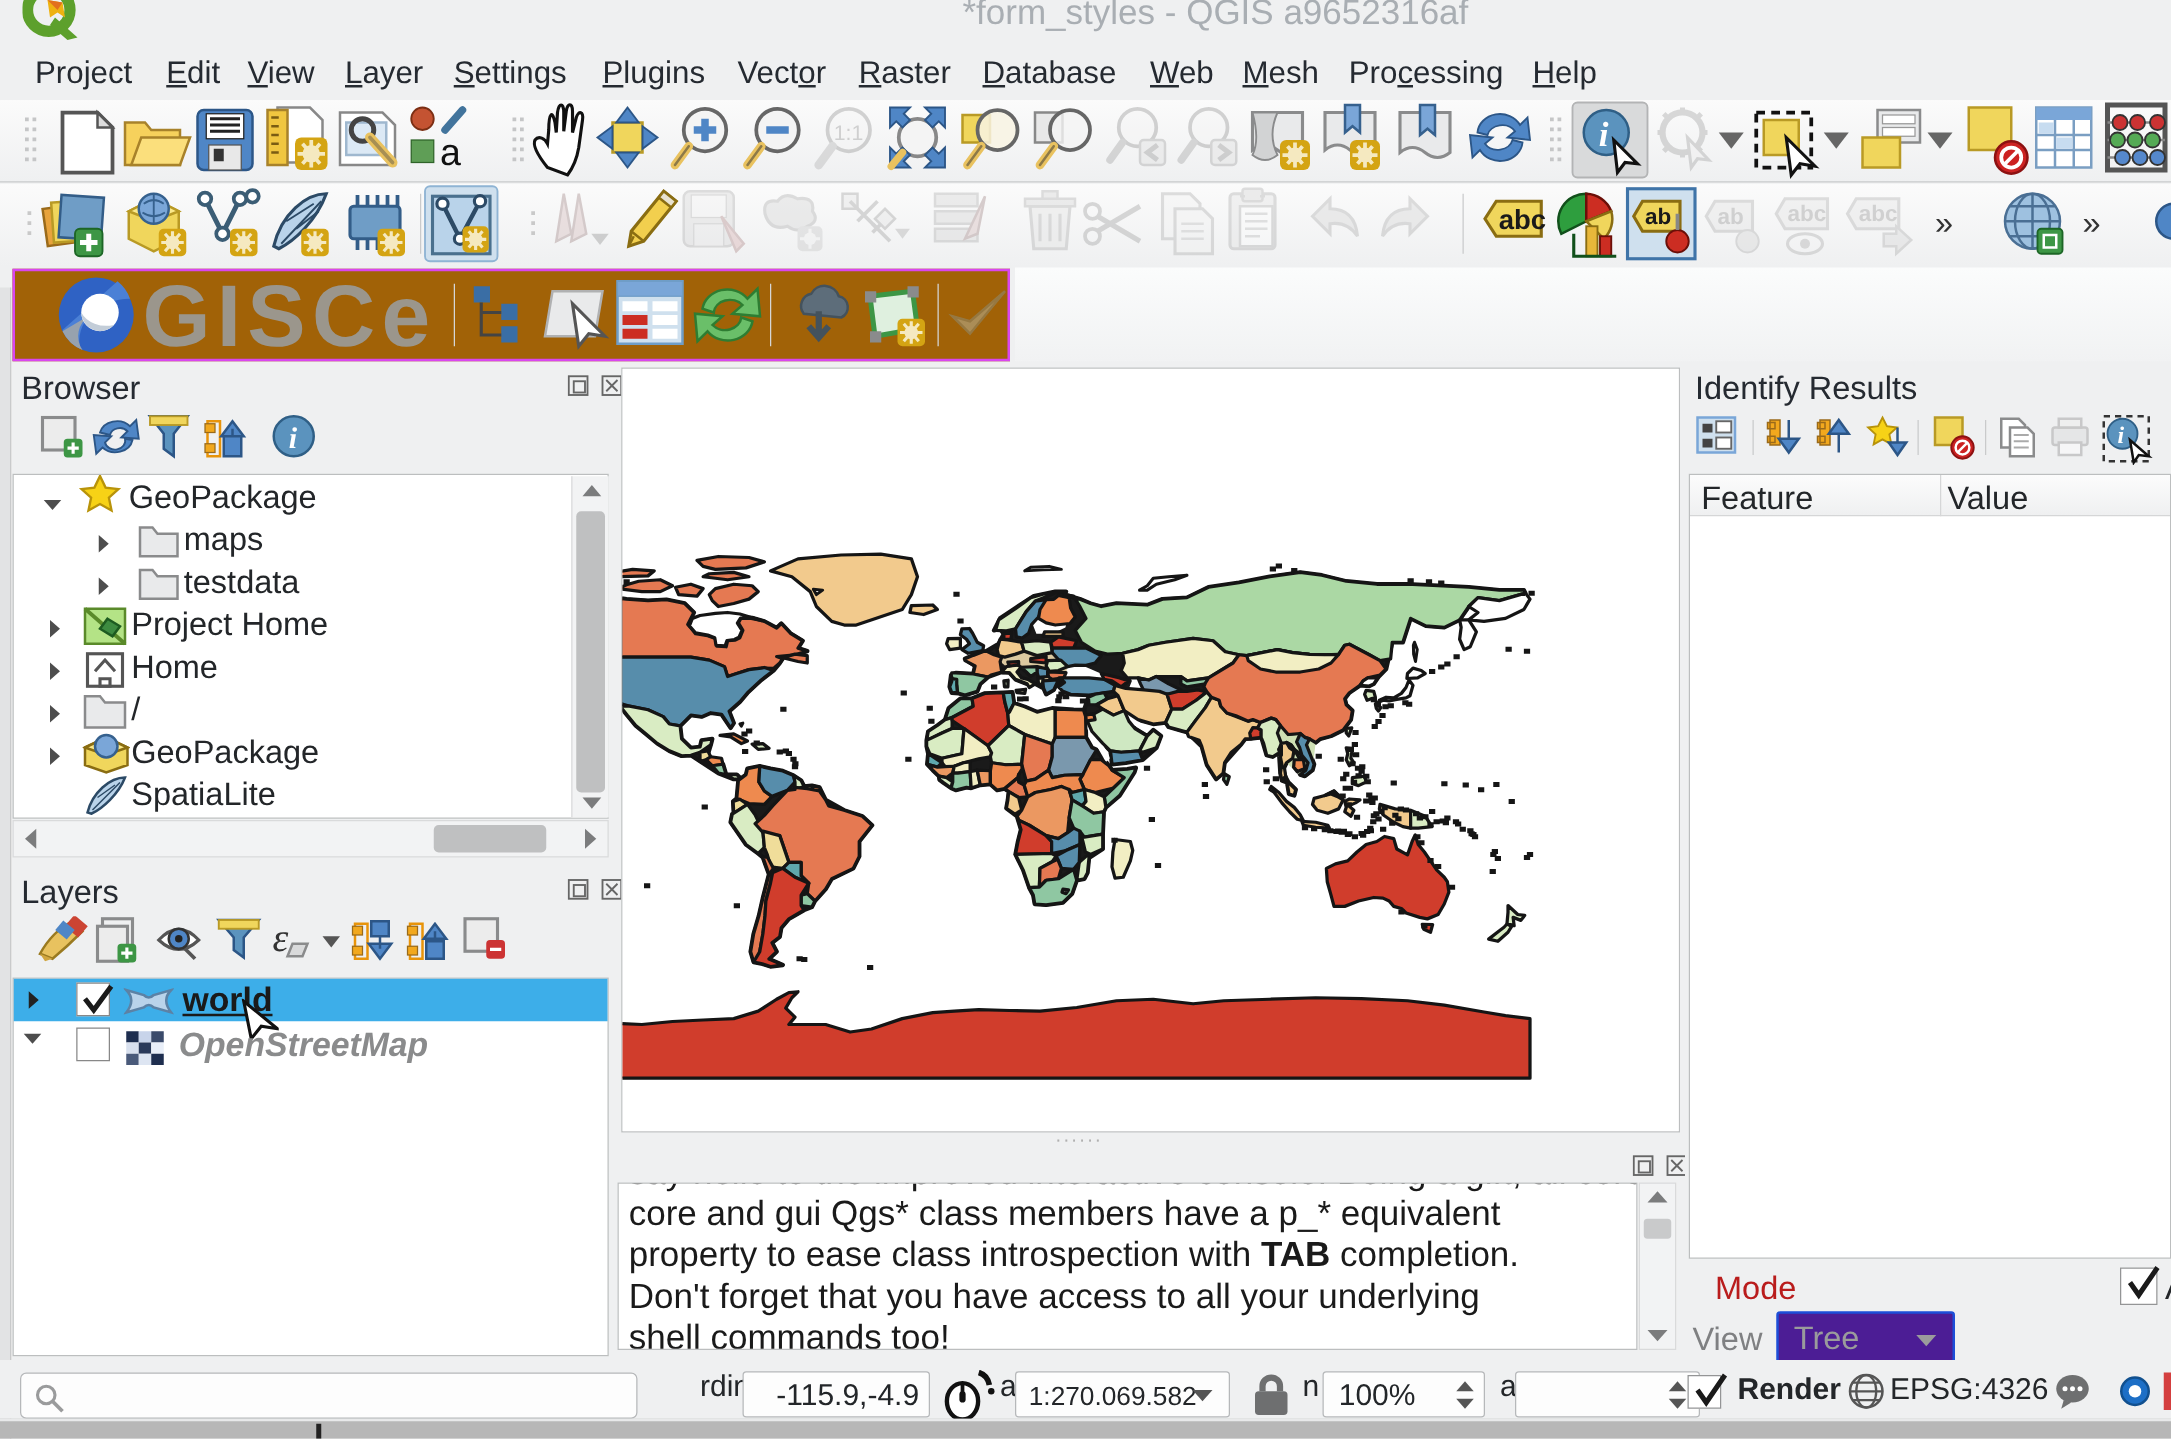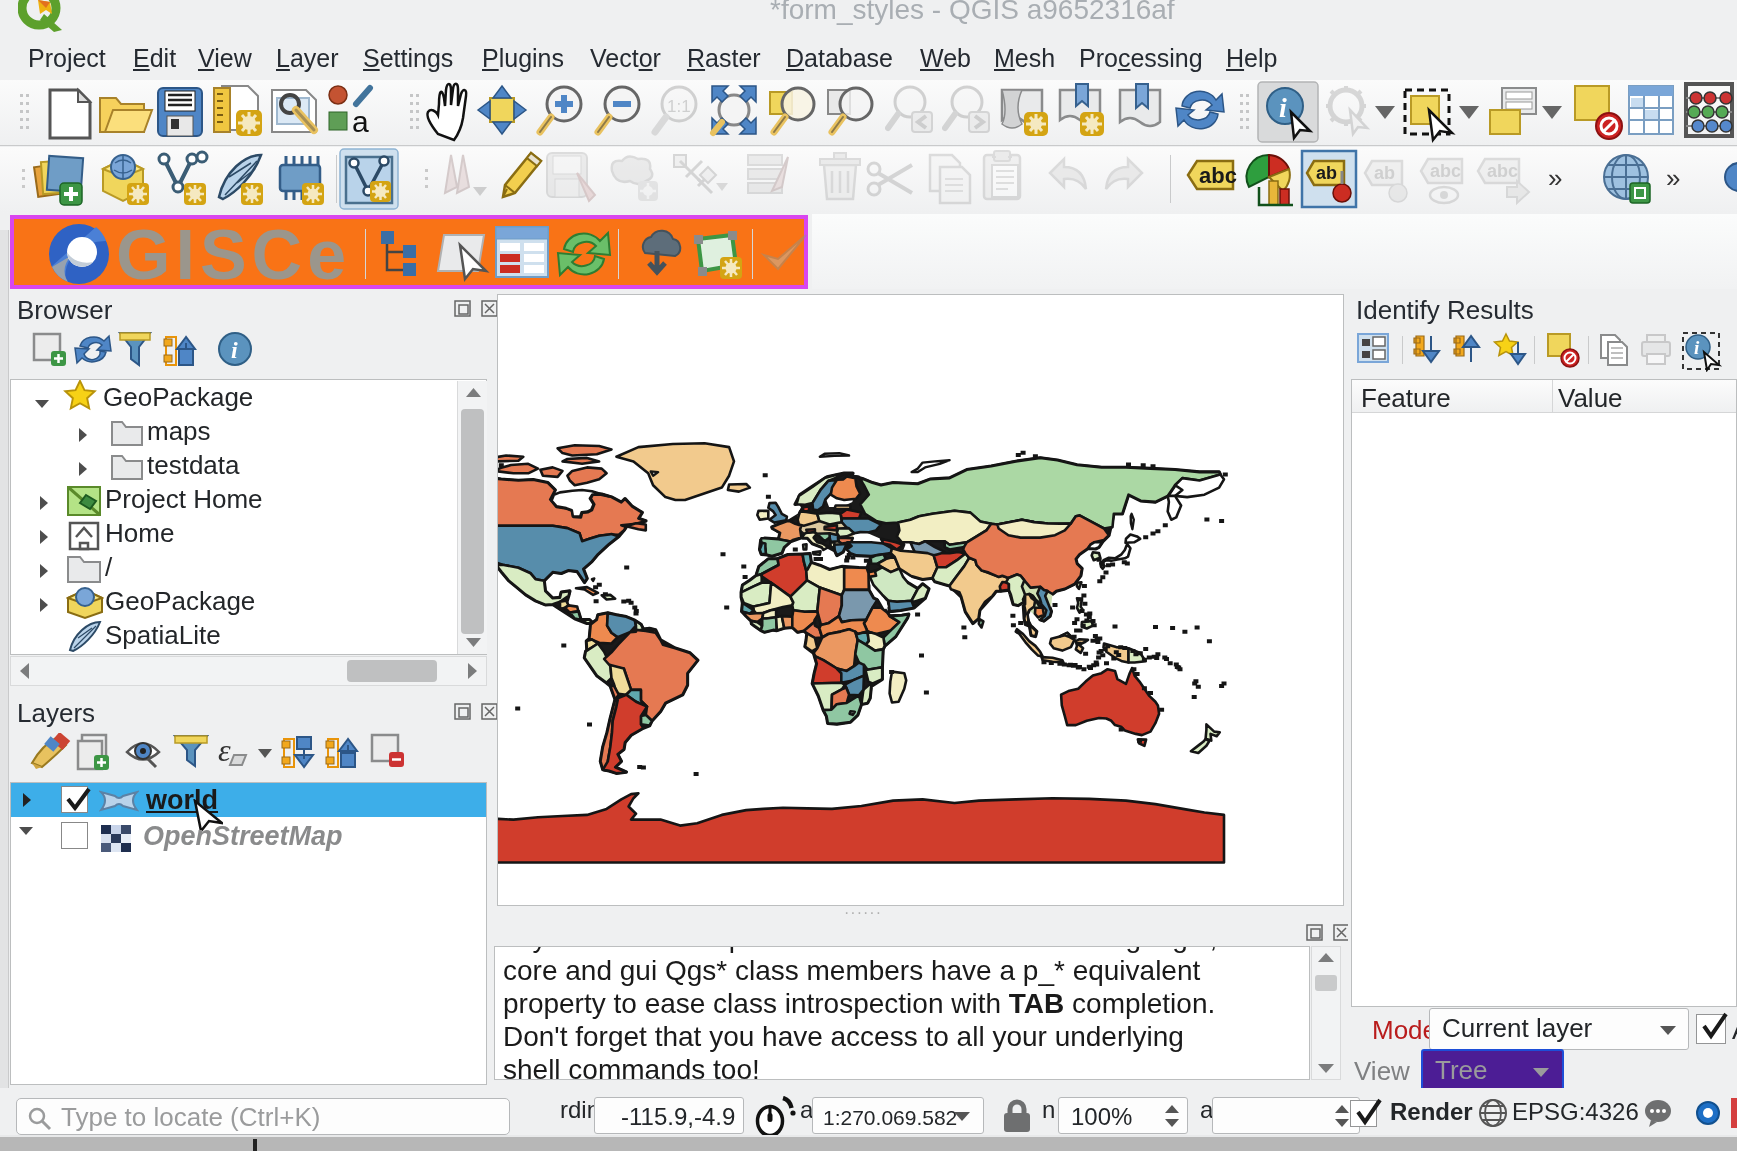--- a/index.html
+++ b/index.html
@@ -6,21 +6,21 @@
 html,body { width:1737px; height:1151px; overflow:hidden; background:#eff0f1; font-family:"Liberation Sans", sans-serif; }
 .abs { position:absolute; }
 #win { position:relative; width:1586px; height:1151px; background:#eff0f1; }
 
 #title { left:770px; top:-6px; color:#a9aeb3; font-size:28px; }
 
 .menu { top:44px; font-size:25px; color:#252a31; }
 
 #tb1 { left:0; top:80px; width:1737px; height:66px; background:linear-gradient(#fbfbfb,#eff0f1); border-bottom:1px solid #c9cacb; }
 #tb2 { left:0; top:147px; width:1737px; height:66px; background:linear-gradient(#fbfbfb,#eff0f1); }
-#gisce { left:10px; top:215px; width:798px; height:74px; background:#f97316; border:4px solid #d946ef; }
+#gisce { left:10px; top:215px; width:798px; height:74px; background:#a16207; border:2px solid #d946ef; }
 
 .paneltitle { font-size:26px; color:#252a31; }
 .panel { background:#eff0f1; }
 
 #statusbar { left:0; top:1088px; width:1737px; height:47px; background:#eff0f1; }
 .sbtext { font-size:24px; color:#232629; }
 .inputbox { background:#fdfdfd; border:1px solid #b6b8ba; border-radius:3px; }
 #bottomstrip { left:0; top:1135px; width:1737px; height:16px; background:#b7b7b7; }
 </style>
 </head>
@@ -997,47 +997,40 @@
       </g>
     </svg>
     <div class="abs" style="left:3px;top:87px;width:386px;height:628px;background:#fff;border:1px solid #bcbebf;">
       <div class="abs" style="left:0;top:0;width:384px;height:33px;background:linear-gradient(#fcfcfc,#eff0f1);border-bottom:1px solid #d5d6d7;">
         <div class="abs" style="left:9px;top:3px;font-size:26px;color:#232629;">Feature</div>
         <div class="abs" style="left:206px;top:3px;font-size:26px;color:#232629;">Value</div>
         <div class="abs" style="left:200px;top:0;width:1px;height:33px;background:#d5d6d7;"></div>
       </div>
     </div>
     <div class="abs" style="left:24px;top:723px;font-size:26px;color:#b91c1c;">Mode</div>
-    <div class="abs inputbox" style="left:81px;top:716px;width:260px;height:42px;">
-      <div class="abs" style="left:12px;top:4px;font-size:26px;color:#232629;">Current layer</div>
-      <svg class="abs" style="left:228px;top:15px" width="20" height="14">
-          <path d="M2 2 l8 9 8 -9 Z" fill="#555"></path>
-        </svg>
-    </div>
     <div class="abs" style="left:348px;top:722px;width:30px;height:30px;background:#fff;border:1px solid #949596;"></div>
     <svg class="abs" style="left:350px;top:718px" width="32" height="34">
         <path d="M6 16 L13 26 L28 4" fill="none" stroke="#1a1a1a" stroke-width="4"></path>
       </svg>
     <div class="abs" style="left:384px;top:723px;font-size:26px;color:#232629;">A</div>
     <div class="abs" style="left:6px;top:764px;font-size:26px;color:#7f8082;">View</div>
     <div class="abs" style="left:73px;top:757px;width:143px;height:42px;background:#4c1d95;border:2px solid #1d4ed8;border-radius:3px;">
       <div class="abs" style="left:12px;top:4px;font-size:26px;color:#9a9b9c;">Tree</div>
       <svg class="abs" style="left:108px;top:15px" width="20" height="14">
           <path d="M2 2 l8 9 8 -9 Z" fill="#9a9b9c"></path>
         </svg>
     </div>
   </div>
 
   <div class="abs" id="statusbar">
     <div class="abs inputbox" style="left:16px;top:10px;width:494px;height:37px;border-radius:5px;">
       <svg class="abs" style="left:10px;top:7px" width="26" height="26" viewBox="0 0 26 26">
           <circle cx="10" cy="10" r="7" fill="none" stroke="#9a9b9c" stroke-width="2.5"></circle>
           <path d="M15 15 L23 23" stroke="#9a9b9c" stroke-width="3"></path>
         </svg>
-      <div class="abs" style="left:44px;top:3px;font-size:26px;color:#9a9b9c;">Type to locate (Ctrl+K)</div>
     </div>
     <div class="abs sbtext" style="left:560px;top:8px;">rdin</div>
     <div class="abs inputbox" style="left:594px;top:9px;width:150px;height:37px;">
       <div class="abs" style="left:26px;top:5px;font-size:24px;color:#232629;">-115.9,-4.9</div>
     </div>
     <svg class="abs" style="left:753px;top:8px" width="46" height="42" viewBox="0 0 46 42">
       <ellipse cx="17" cy="25" rx="12.5" ry="14.5" fill="#fff" stroke="#111" stroke-width="3.5"></ellipse>
       <path d="M17 11 v8" stroke="#111" stroke-width="3"></path>
       <rect x="14.5" y="17" width="5" height="9" rx="2.5" fill="#111"></rect>
       <path d="M30 2 q7 2 8.5 10" stroke="#111" stroke-width="4.5" fill="none"></path>

